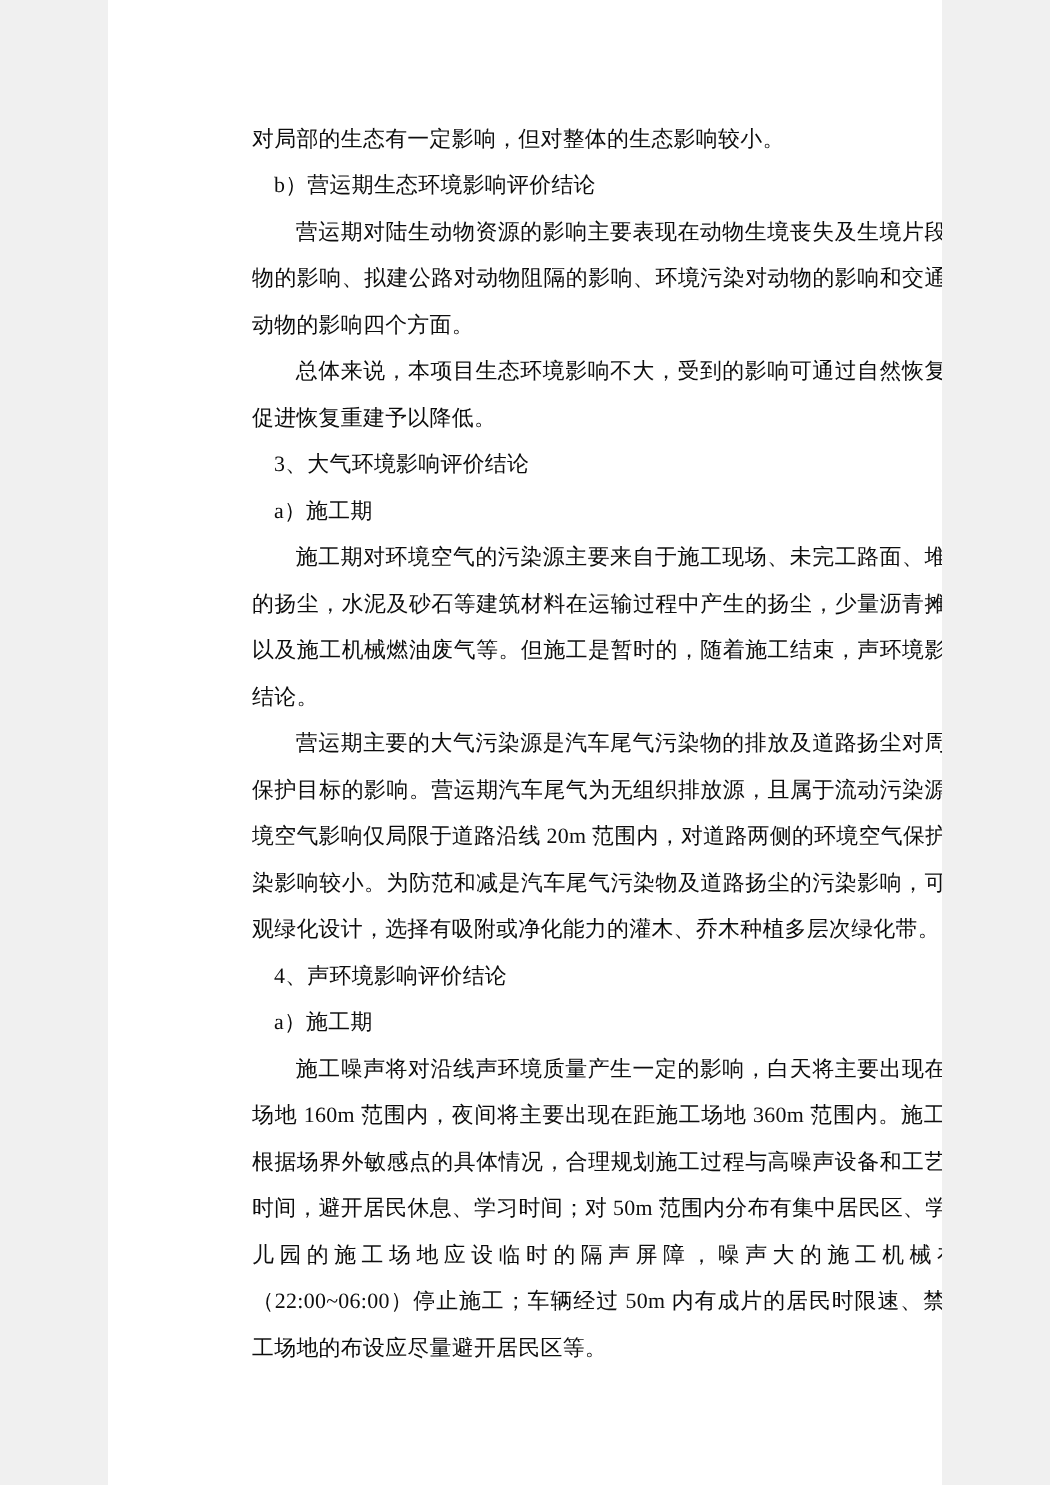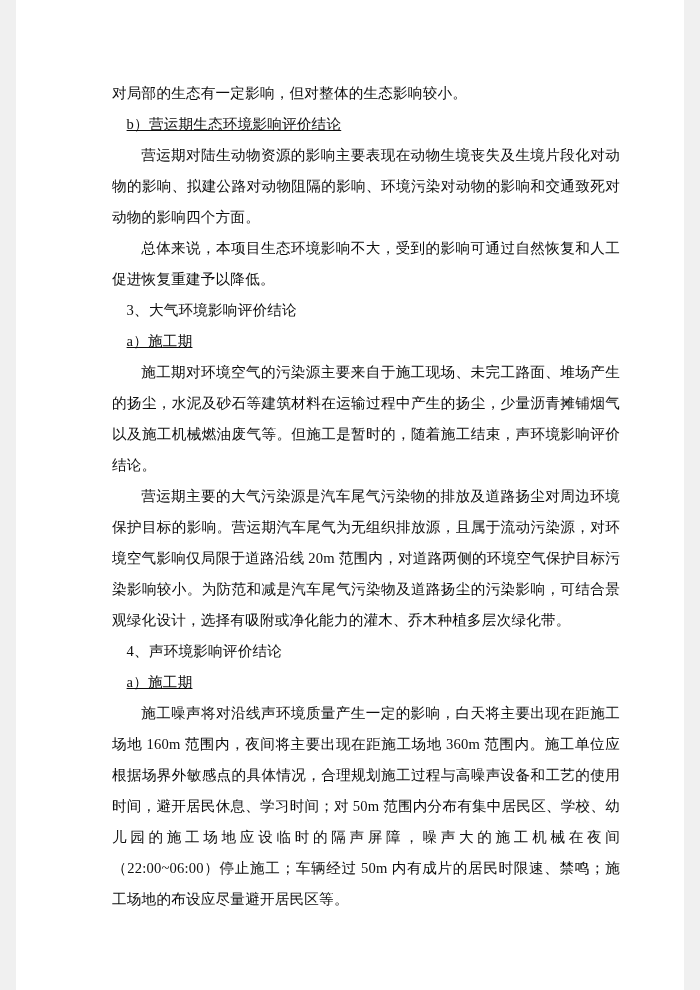--- a/index.html
+++ b/index.html
@@ -4,21 +4,21 @@
 <style>
   html, body {
     margin: 0;
     padding: 0;
     background: #f0f0f0;
   }
   body {
     font-family: "Liberation Serif", serif;
   }
   .page {
-    width: 668px;
+    width: 556px;
     height: 990px;
     background: #ffffff;
     position: relative;
     box-sizing: border-box;
     overflow: hidden;
     margin: 0 auto;
   }
   .content {
     position: absolute;
     left: 96px;
@@ -36,21 +36,20 @@
   }
   .indent-1 {
     text-indent: 2em;
   }
   .heading {
     text-indent: 1em;
     font-weight: normal;
   }
   .sub-heading {
     text-indent: 1em;
-    text-decoration: underline;
   }
   .first-line-flush {
     text-indent: 0;
   }
 </style>
 </head>
 <body>
 
 <div class="page">
   <div class="content">

